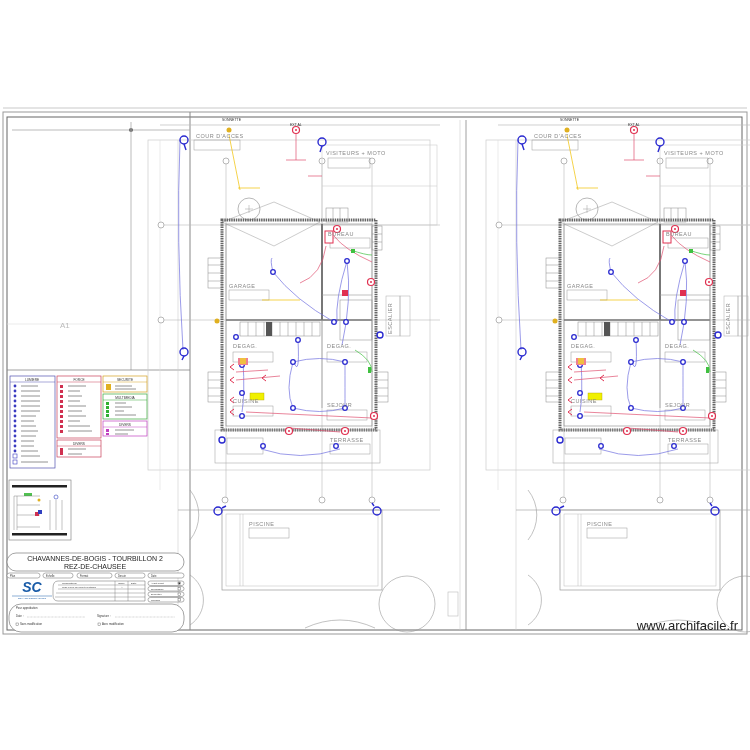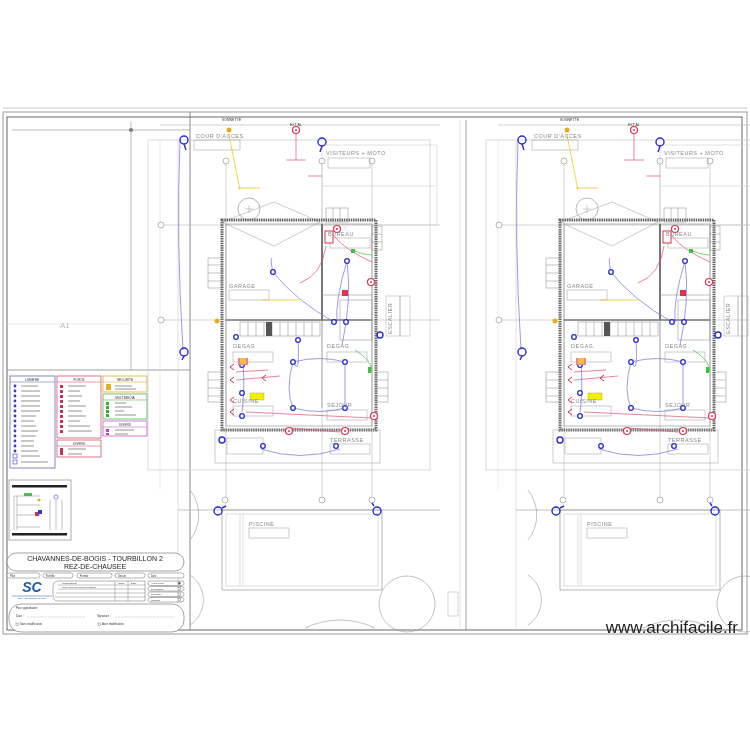--- a/index.html
+++ b/index.html
@@ -1,19 +1,19 @@
 <!DOCTYPE html>
 <html><head>
 <meta charset="utf-8">
 <style>
   html, body { margin:0; padding:0; background:#ffffff; }
   body { width:750px; height:750px; position:relative; overflow:hidden; font-family:"Liberation Sans", sans-serif; }
   .sheet { position:absolute; left:0; top:0; width:750px; height:750px; }
   svg text { font-family:"Liberation Sans", sans-serif; }
-  .watermark { position:absolute; right:12px; top:618px; font-size:17px; color:#222; font-family:"Liberation Sans", sans-serif; }
+  .watermark { position:absolute; right:12px; top:618px; font-size:13px; color:#222; font-family:"Liberation Sans", sans-serif; }
 </style>
 </head>
 <body>
 
 <div class="sheet">
 <svg width="750" height="750" viewBox="0 0 750 750" xmlns="http://www.w3.org/2000/svg">
 
   <rect x="3" y="112" width="744" height="522" fill="none" stroke="#999" stroke-width="1"></rect>
   <rect x="7" y="117" width="735" height="513" fill="none" stroke="#666" stroke-width="1"></rect>
   <line x1="3" y1="108" x2="747" y2="108" stroke="#bbb" stroke-width="0.8"></line>

